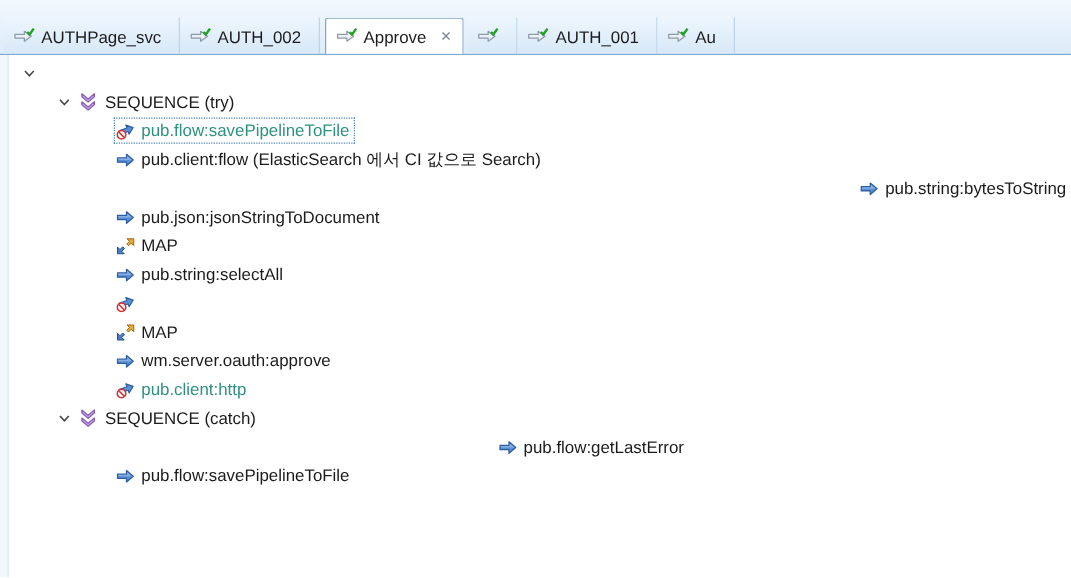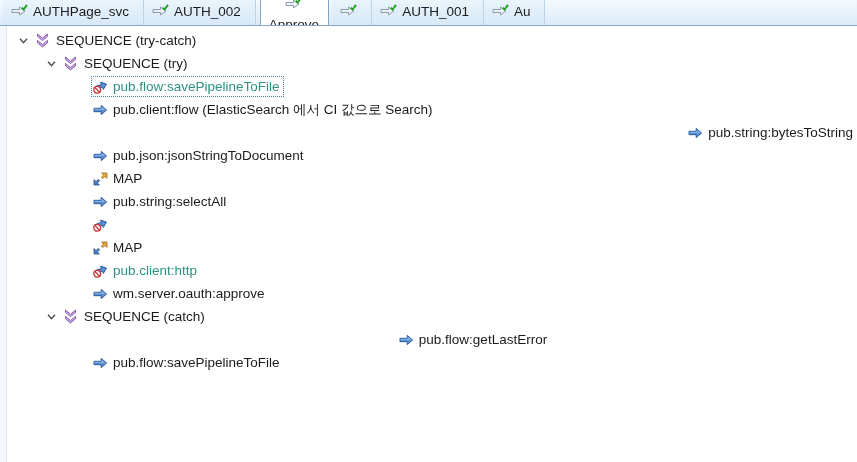--- a/index.html
+++ b/index.html
@@ -6,40 +6,39 @@
   body {
     width:857px; height:462px; overflow:hidden;
     background:#ffffff;
     font-family:"Liberation Sans","DejaVu Sans",sans-serif;
     -webkit-font-smoothing:antialiased;
   }
   .window { width:857px; height:462px; display:flex; flex-direction:column; }
 
   
   .tabbar {
-    flex:none; height:26px; box-sizing:border-box;
+    flex:none; height:44px; box-sizing:border-box;
     display:flex; align-items:flex-end;
     background:linear-gradient(#f3f9fe,#dcebf9);
     border-bottom:1px solid #84a7cc;
     padding-left:3px; overflow:hidden; white-space:nowrap;
   }
   .tab {
     flex:none; display:flex; align-items:center; gap:5px;
     height:29px; box-sizing:border-box; padding:0 14px 0 8px;
     background:linear-gradient(#edf6fd,#d7e8f8);
     border-right:1px solid #bdd3e8;
     font-size:13.5px; color:#1c1c1c; cursor:default;
   }
   .tab.active {
     background:#ffffff;
     border:1px solid #85a4c6; border-bottom:1px solid #ffffff;
     border-radius:2px 2px 0 0;
     height:30px; margin-bottom:-1px; margin-left:4px; margin-right:3px;
     padding:0 9px 0 8px;
-    flex-direction:column;
   }
   .tab .tlabel { padding-top:1px; }
   .tab .close {
     font-size:11px; line-height:11px; color:#7d8a98; margin-left:6px;
     font-family:"DejaVu Sans",sans-serif;
   }
   .ticon { display:flex; align-items:center; flex:none; }
 
   
   .content { flex:1; display:flex; background:#ffffff; min-height:0; }
@@ -128,31 +127,20 @@
     </div>
   <div class="content">
     <div class="gutter"></div>
     <div class="tree">
         <div class="row" style="padding-left: 12px;">
     <span class="chev">
       <svg width="9" height="6" viewBox="0 0 9 6">
         <polyline points="1,0.8 4.5,4.6 8,0.8" fill="none" stroke="#4c4c4c" stroke-width="1.4"></polyline>
       </svg>
     </span>
-    <span class="inner">
-      <span class="icslot">
-              <span class="ic">
-                <svg width="13" height="15" viewBox="0 0 13 15">
-                  <path d="M1.5 1 L6.5 5.2 L11.5 1 L11.5 3.4 L6.5 7.6 L1.5 3.4 Z" fill="#c9abe2" stroke="#8b60b6" stroke-width="1" stroke-linejoin="round"></path>
-                  <path d="M1.5 7.4 L6.5 11.6 L11.5 7.4 L11.5 9.8 L6.5 14 L1.5 9.8 Z" fill="#c9abe2" stroke="#8b60b6" stroke-width="1" stroke-linejoin="round"></path>
-                </svg>
-              </span>
-            </span>
-      <span class="label">SEQUENCE (try-catch)</span>
-    </span>
   </div>
         <div class="row" style="padding-left: 40px;">
     <span class="chev">
       <svg width="9" height="6" viewBox="0 0 9 6">
         <polyline points="1,0.8 4.5,4.6 8,0.8" fill="none" stroke="#4c4c4c" stroke-width="1.4"></polyline>
       </svg>
     </span>
     <span class="inner">
       <span class="icslot">
               <span class="ic">
@@ -275,51 +263,51 @@
               <span class="ic">
                 <svg width="15" height="14" viewBox="0 0 15 14">
                   <path d="M8.6 1 L14 1 L14 6.4 L12 4.4 L9.8 6.6 L8.4 5.2 L10.6 3 Z" fill="#e7a93c" stroke="#9a6a14" stroke-width="0.8" stroke-linejoin="round"></path>
                   <path d="M6.4 13 L1 13 L1 7.6 L3 9.6 L5.2 7.4 L6.6 8.8 L4.4 11 Z" fill="#4c80c2" stroke="#274f89" stroke-width="0.8" stroke-linejoin="round"></path>
                 </svg>
               </span>
             </span>
       <span class="label">MAP</span>
     </span>
   </div>
+        <div class="row" style="padding-left: 84px;">
+
+    <span class="inner">
+      <span class="icslot">
+              <span class="ic">
+                <svg width="15" height="12" viewBox="0 0 15 12">
+                  <path d="M1 4.3 L8.2 4.3 L8.2 1.4 L13.6 6 L8.2 10.6 L8.2 7.7 L1 7.7 Z" fill="#5b8fd4" stroke="#2a5c9f" stroke-width="1" stroke-linejoin="round"></path>
+                  <path d="M1.6 4.8 L8.7 4.8 L8.7 2.6 L12.6 6 L1.6 6 Z" fill="#8fb4e4" opacity="0.8"></path>
+                </svg>
+              </span>
+            </span>
+      <span class="label">wm.server.oauth:approve</span>
+    </span>
+  </div>
         <div class="row disabled" style="padding-left: 84px;">
 
     <span class="inner">
       <span class="icslot">
               <span class="ic">
                 <svg width="16" height="14" viewBox="0 0 16 14">
                   <g transform="rotate(-20 8 6)">
                     <path d="M2.5 4.6 L9 4.6 L9 2.2 L13.8 6.1 L9 10 L9 7.6 L2.5 7.6 Z" fill="#5b8fd4" stroke="#2a5c9f" stroke-width="0.9" stroke-linejoin="round"></path>
                   </g>
                   <circle cx="4.2" cy="9.8" r="3.4" fill="#ffffff" fill-opacity="0.85" stroke="#cf3333" stroke-width="1.3"></circle>
                   <line x1="2" y1="7.6" x2="6.4" y2="12" stroke="#cf3333" stroke-width="1.3"></line>
                 </svg>
               </span>
             </span>
       <span class="label">pub.client:http</span>
     </span>
   </div>
-        <div class="row" style="padding-left: 84px;">
-
-    <span class="inner">
-      <span class="icslot">
-              <span class="ic">
-                <svg width="15" height="12" viewBox="0 0 15 12">
-                  <path d="M1 4.3 L8.2 4.3 L8.2 1.4 L13.6 6 L8.2 10.6 L8.2 7.7 L1 7.7 Z" fill="#5b8fd4" stroke="#2a5c9f" stroke-width="1" stroke-linejoin="round"></path>
-                  <path d="M1.6 4.8 L8.7 4.8 L8.7 2.6 L12.6 6 L1.6 6 Z" fill="#8fb4e4" opacity="0.8"></path>
-                </svg>
-              </span>
-            </span>
-      <span class="label">wm.server.oauth:approve</span>
-    </span>
-  </div>
         <div class="row" style="padding-left: 40px;">
     <span class="chev">
       <svg width="9" height="6" viewBox="0 0 9 6">
         <polyline points="1,0.8 4.5,4.6 8,0.8" fill="none" stroke="#4c4c4c" stroke-width="1.4"></polyline>
       </svg>
     </span>
     <span class="inner">
       <span class="icslot">
               <span class="ic">
                 <svg width="13" height="15" viewBox="0 0 13 15">

